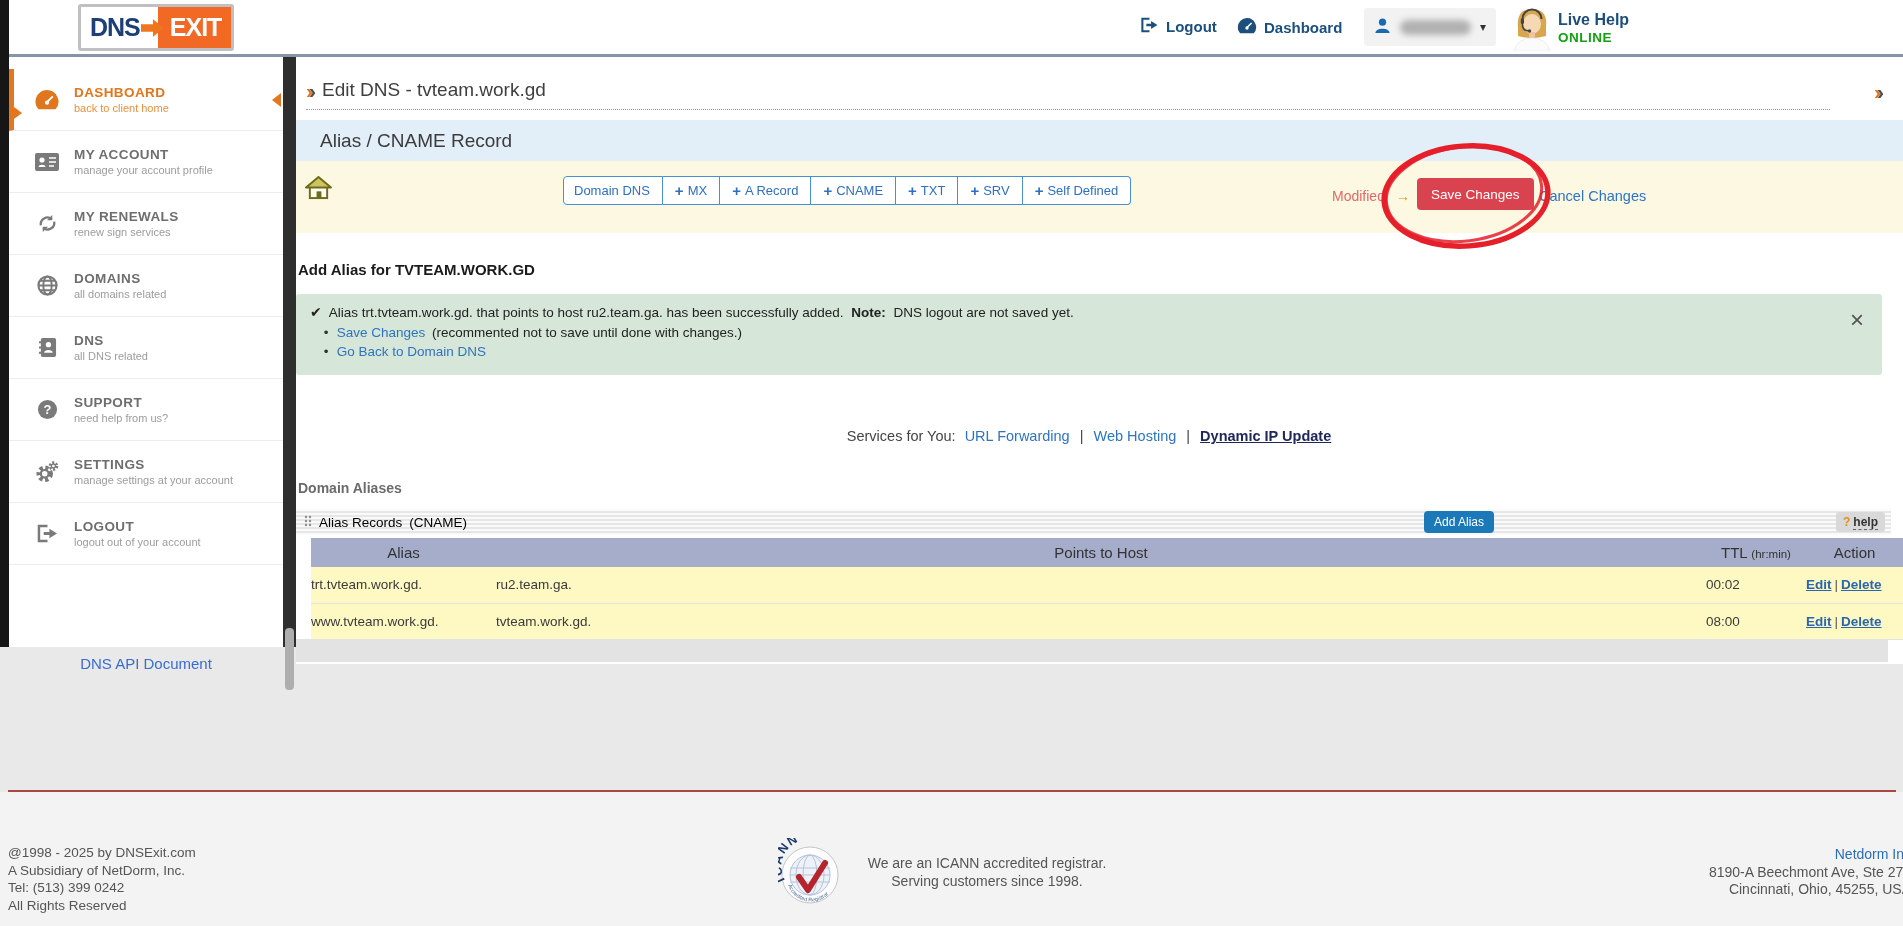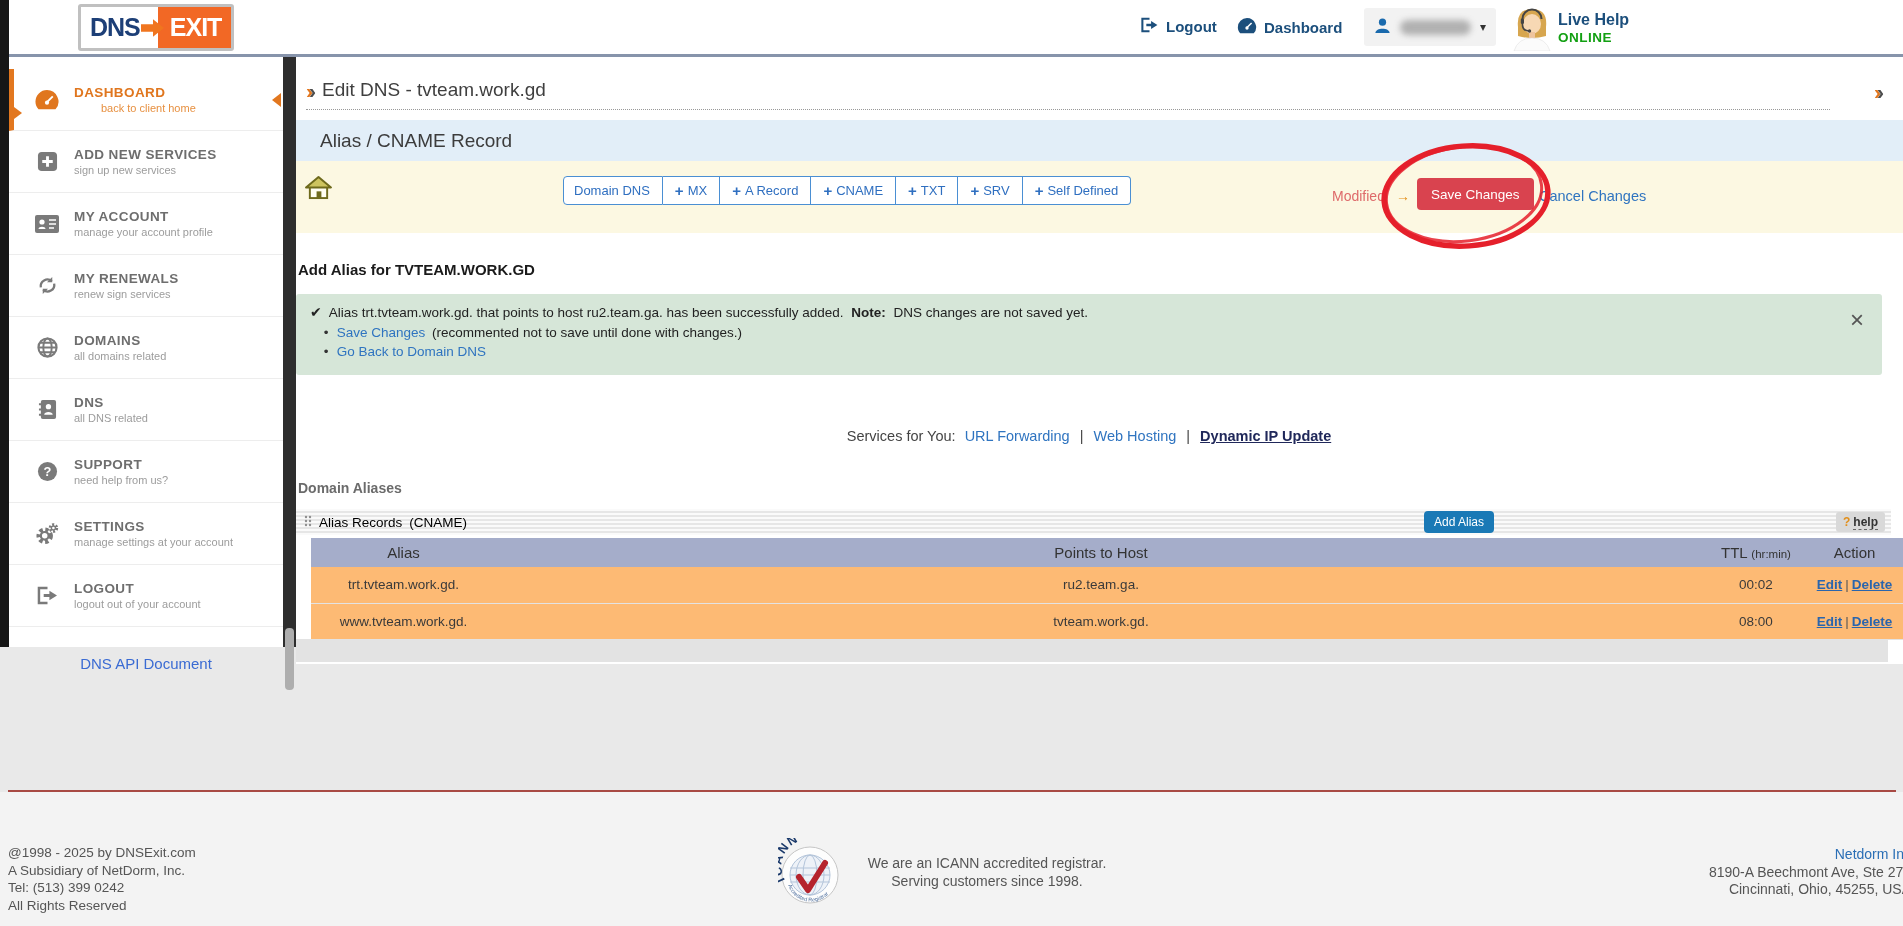--- a/index.html
+++ b/index.html
@@ -23,21 +23,21 @@
   #lh-text1 { color:#1c4f7c; font-size:16px; font-weight:bold; line-height:20px; padding-top:5px; }
   #lh-text2 { color:#13a013; font-size:13.5px; font-weight:bold; letter-spacing:.5px; }
 
   
   #sidebar { left:9px; top:57px; width:274px; height:590px; background:#fff; padding-top:12px; z-index:4; }
   .sb-item { position:relative; height:62px; display:flex; align-items:center; padding-left:24px; gap:13px; border-bottom:1px solid #ededed; color:#7a7a7a; cursor:pointer; }
   .sb-icon { width:28px; display:flex; justify-content:center; color:#7a7a7a; }
   .sb-label { font-size:13.5px; font-weight:bold; color:#6e6e6e; letter-spacing:.4px; }
   .sb-sub { font-size:11px; color:#9c9c9c; margin-top:2px; }
   .sb-item.active { border-left:5px solid #e2771f; padding-left:19px; }
-  .sb-item.active .sb-label { color:#e0761e; } .sb-item.active .sb-sub { color:#e79040;margin-left:27px; }
+  .sb-item.active .sb-label { color:#e0761e; } .sb-item.active .sb-sub { color:#e79040; }
   .sb-item.active .sb-icon { color:#e0761e; }
   .sb-item.active::after { content:""; position:absolute; right:2px; top:24px; border-top:7px solid transparent; border-bottom:7px solid transparent; border-right:9px solid #e2771f; }
   .sb-item.active::before { content:""; position:absolute; left:0; top:38px; border-top:6px solid transparent; border-bottom:6px solid transparent; border-left:8px solid #e2771f; }
   #api-link { left:9px; top:655px; width:274px; text-align:center; font-size:15px; color:#3a6bd3; cursor:pointer; }
   #divider { left:283px; top:57px; width:13px; height:590px; background:#2e2e2e; z-index:4; }
   #scroll-thumb { left:285px; top:628px; width:9px; height:62px; background:#aeaeae; border-radius:4px; z-index:5; cursor:grab; }
 
   
   #main { left:296px; top:57px; width:1607px; height:607px; background:#fff; z-index:3; }
   #title-row { left:10px; top:22px; width:1524px; padding-bottom:8px; border-bottom:1px dotted #999; display:flex; align-items:center; gap:10px; }
@@ -74,21 +74,21 @@
   #alias-bar { left:0; top:452px; width:1595px; height:26px; background:repeating-linear-gradient(#fafafa 0 2px,#e6e6e6 2px 4px); }
   .bar-left { display:flex; align-items:center; gap:7px; padding-left:8px; height:26px; font-size:13.5px; color:#000; }
   .bar-title { font-weight:normal;text-align:right; }
   #add-alias-btn { position:absolute; left:1128px; top:2px; height:22px; padding:0 10px; background:#1a79b6; border:none; border-radius:4px; color:#fff; font-size:12px; font-family:inherit; cursor:pointer; }
   #help-chip { position:absolute; right:6px; top:3px; height:20px; background:#d9d9d9; border-radius:3px; padding:0 7px; display:flex; align-items:center; gap:3px; font-size:12px; cursor:pointer; }
   #help-q { color:#e28f1a; font-weight:bold; } 
   #help-label { color:#333; font-weight:bold; border-bottom:1px dashed #666; }
   #rec-table { left:15px; top:481px; width:1592px; border-collapse:collapse; table-layout:fixed;padding-left:15px; }
   #rec-table th { height:29px; background:#a5adca; font-weight:normal; font-size:15px; color:#333; text-align:center; }
   #rec-table th small { font-size:11.5px; }
-  #rec-table td { height:36px; background:#fdba74; border-bottom:1px solid #e3e3e3; font-size:13.5px; color:#3a3a3a; text-align:center; }
+  #rec-table td { height:36px; background:#fef9c3; border-bottom:1px solid #e3e3e3; font-size:13.5px; color:#3a3a3a; text-align:left; }
   .act-link { color:#2a65ad; font-weight:bold; text-decoration:underline; cursor:pointer; }
   .act-pipe { color:#555; margin:0 3px; }
   #table-footer-bar { left:0; top:582px; width:1592px; height:23px; background:#e3e3e3; }
 
   
   #red-line { left:8px; top:790px; width:1888px; border-top:2px solid #a84a44; }
   #footer { left:0; top:792px; width:1903px; height:134px; background:#f3f3f3; }
   #f-left { position:absolute; left:8px; top:52px; font-size:13.5px; color:#555; line-height:17.5px; }
   #f-icann-logo { position:absolute; left:778px; top:46px; }
   #f-icann-text { position:absolute; left:852px; top:62px; width:270px; font-size:14px; color:#555; line-height:18px; text-align:center; }
@@ -168,32 +168,20 @@
           <circle cx="12" cy="13" r="2" fill="#fff"></circle>
         </svg>
     </span>
     <span>
         <div class="sb-label">DASHBOARD</div>
         <div class="sb-sub">back to client home</div>
       </span>
   </div>
   <div class="sb-item">
     <span class="sb-icon">
-      <svg width="21" height="21" viewBox="0 0 22 22">
-          <rect x="1" y="1" width="20" height="20" rx="4" fill="currentColor"></rect>
-          <path d="M11 5.5v11M5.5 11h11" stroke="#fff" stroke-width="3"></path>
-        </svg>
-    </span>
-    <span>
-        <div class="sb-label">ADD NEW SERVICES</div>
-        <div class="sb-sub">sign up new services</div>
-      </span>
-  </div>
-  <div class="sb-item">
-    <span class="sb-icon">
       <svg width="26" height="20" viewBox="0 0 26 20">
           <rect x="1" y="1" width="24" height="18" rx="2" fill="currentColor"></rect>
           <circle cx="8" cy="8" r="2.6" fill="#fff"></circle>
           <path d="M4.5 15c0-3 7-3 7 0z" fill="#fff"></path>
           <path d="M15 6h7M15 10h7M15 14h5" stroke="#fff" stroke-width="1.6"></path>
         </svg>
     </span>
     <span>
         <div class="sb-label">MY ACCOUNT</div>
         <div class="sb-sub">manage your account profile</div>
@@ -345,21 +333,21 @@
     <button id="save-btn">Save Changes</button>
     <span id="cancel-link">Cancel Changes</span>
   </div>
 
   <div class="abs" id="add-heading">Add Alias for TVTEAM.WORK.GD</div>
 
   <div class="abs" id="green-box">
     <div>
       <span class="gb-check">✔</span><span>Alias trt.tvteam.work.gd. that points to host ru2.team.ga. has been successfully added.</span>
       <b style="margin-left:4px;">Note:</b>
-      <span style="margin-left:4px;">DNS changes are not saved yet.</span>
+      <span style="margin-left:4px;">DNS logout are not saved yet.</span>
     </div>
     <div class="gb-line2">
       <span class="gb-bullet">•</span>
       <span class="gb-link">Save Changes</span>
       <span style="margin-left:3px;">(recommented not to save until done with changes.)</span>
     </div>
     <div class="gb-line2">
       <span class="gb-bullet">•</span>
       <span class="gb-link">Go Back to Domain DNS</span>
     </div>

